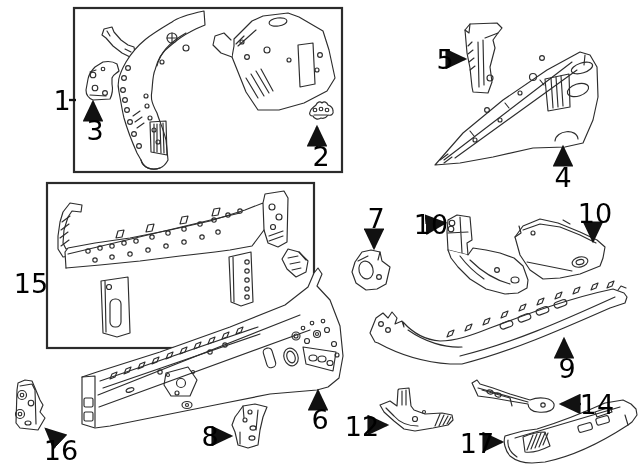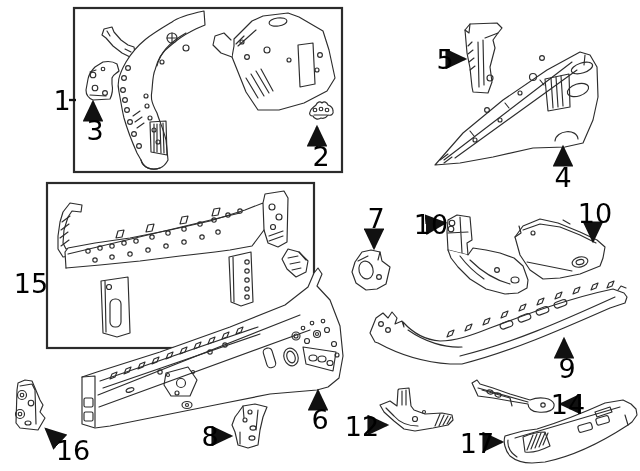--- a/index.html
+++ b/index.html
@@ -315,16 +315,16 @@
   <div class="callout" style="left:563px;top:177px">4</div>
   <div class="callout" style="left:445px;top:59px">5</div>
   <div class="callout" style="left:320px;top:419px">6</div>
   <div class="callout" style="left:376px;top:218px">7</div>
   <div class="callout" style="left:210px;top:436px">8</div>
   <div class="callout" style="left:567px;top:368px">9</div>
   <div class="callout" style="left:431px;top:224px">10</div>
   <div class="callout" style="left:595px;top:213px">10</div>
   <div class="callout" style="left:362px;top:426px">12</div>
   <div class="callout" style="left:477px;top:443px">17</div>
-  <div class="callout" style="left:568px;top:404px">14</div>
+  <div class="callout" style="left:597px;top:404px">14</div>
   <div class="callout" style="left:31px;top:283px">15</div>
-  <div class="callout" style="left:73px;top:450px">16</div>
+  <div class="callout" style="left:61px;top:450px">16</div>
 </div>
 
 </body></html>

